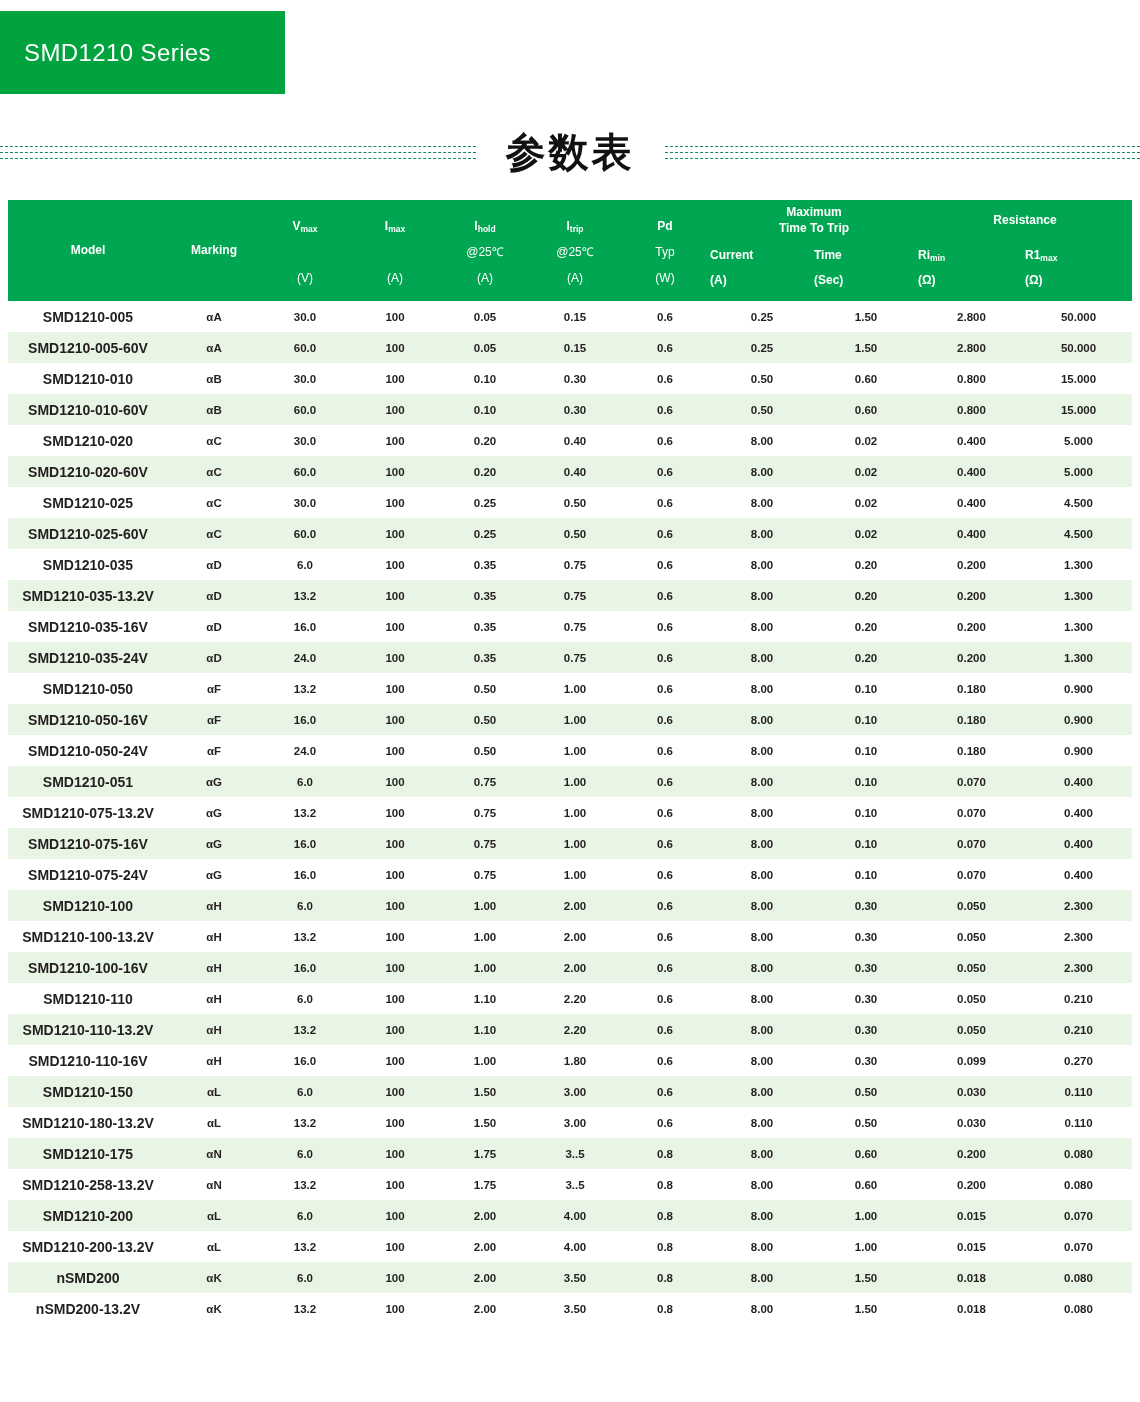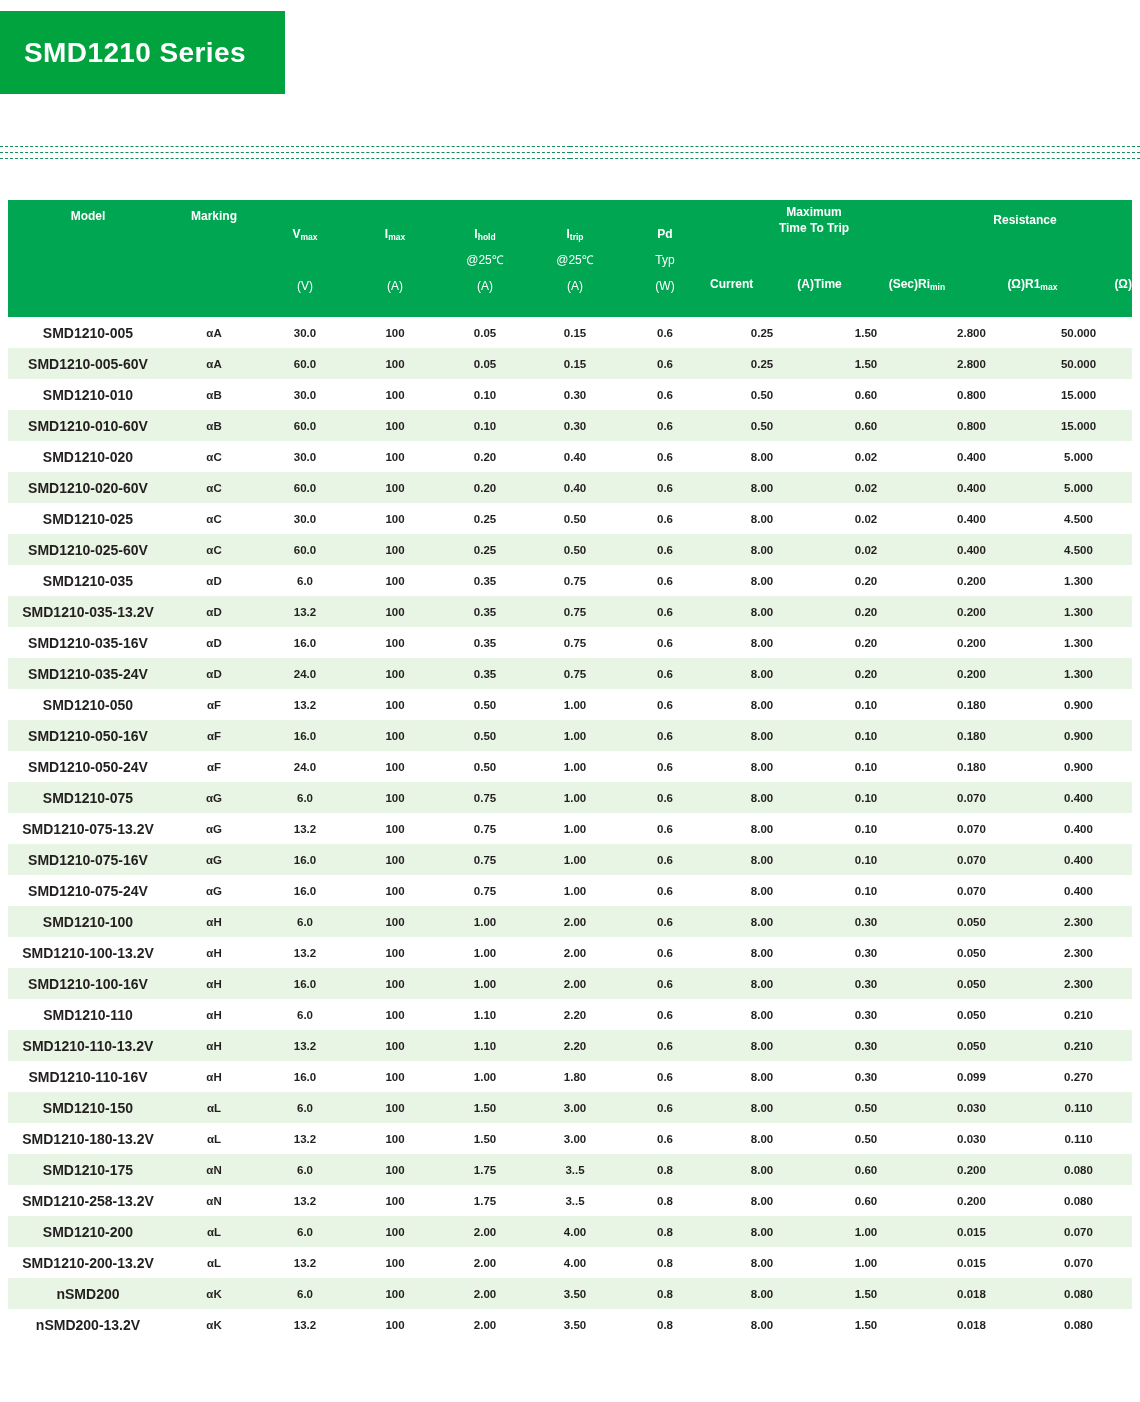--- a/index.html
+++ b/index.html
@@ -26,22 +26,22 @@
     left: 0;
     top: 11px;
     width: 285px;
     height: 83px;
     background: #00a33e;
     display: flex;
     align-items: center;
   }
   .series-banner .title {
     color: #ffffff;
-    font-size: 28px;
-    font-weight: bold;
+    font-size: 24px;
+    font-weight: normal;
     letter-spacing: 0.4px;
     padding-left: 24px;
   }
   
   .title-row {
     position: absolute;
     left: 0;
     top: 118px;
     width: 1140px;
     height: 70px;
@@ -89,21 +89,21 @@
     font-size: 12px;
     padding: 0;
     vertical-align: middle;
     text-align: center;
   }
   thead .hdr-cell {
     height: 101px;
     display: flex;
     flex-direction: column;
     align-items: center;
-    justify-content: flex-start;
+    justify-content: center;
     line-height: 1.45;
   }
   thead .hdr-cell.split {
     justify-content: space-between;
     padding: 18px 0 14px 0;
     box-sizing: border-box;
   }
   thead .hdr-cell .sub {
     font-weight: normal;
   }
@@ -111,26 +111,25 @@
     height: 40px;
     display: flex;
     align-items: center;
     justify-content: center;
     text-align: center;
     line-height: 1.35;
   }
   thead .grp2 {
     height: 61px;
     display: flex;
-    flex-direction: row;
-    align-items: center;
+    flex-direction: column;
+    align-items: flex-start;
     justify-content: space-between;
     padding: 8px 0 14px 0;
     box-sizing: border-box;
-    margin-top: 16px;
   }
   sub { font-size: 8.5px; vertical-align: baseline; position: relative; top: 2px; }
   tbody td {
     height: 31px;
     text-align: center;
     font-weight: bold;
     font-size: 11.5px;
     color: #231f20;
     padding: 0 2px;
     white-space: nowrap;
@@ -151,20 +150,21 @@
   <div class="series-banner">
     <span class="title">SMD1210 Series</span>
   </div>
 
   <div class="title-row">
     <div class="rules">
       <div class="r r1"></div>
         <div class="r r2"></div>
         <div class="r r3"></div>
     </div>
+    <div class="cn-title">参数表</div>
     <div class="rules">
       <div class="r r1"></div>
         <div class="r r2"></div>
         <div class="r r3"></div>
     </div>
   </div>
 
   <table class="params">
     <colgroup>
       <col style="width:160px">
@@ -455,21 +455,21 @@
           <td>100</td>
           <td>0.50</td>
           <td>1.00</td>
           <td>0.6</td>
           <td>8.00</td>
           <td>0.10</td>
           <td>0.180</td>
           <td>0.900</td>
         </tr>
         <tr class="odd">
-          <td class="model">SMD1210-075</td>
+          <td class="model">SMD1210-051</td>
           <td>αG</td>
           <td>6.0</td>
           <td>100</td>
           <td>0.75</td>
           <td>1.00</td>
           <td>0.6</td>
           <td>8.00</td>
           <td>0.10</td>
           <td>0.070</td>
           <td>0.400</td>

